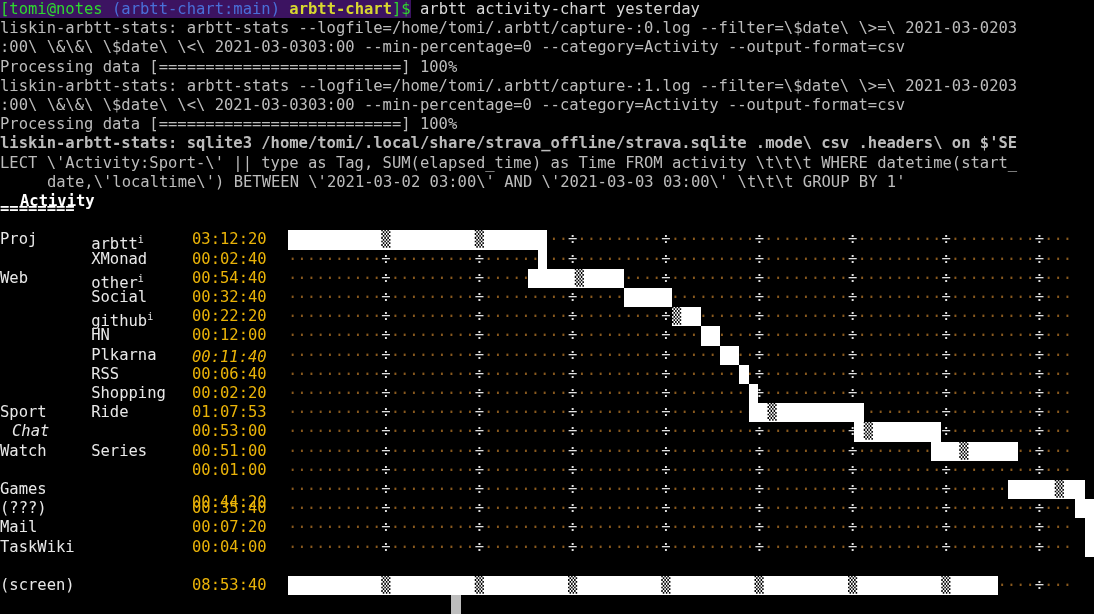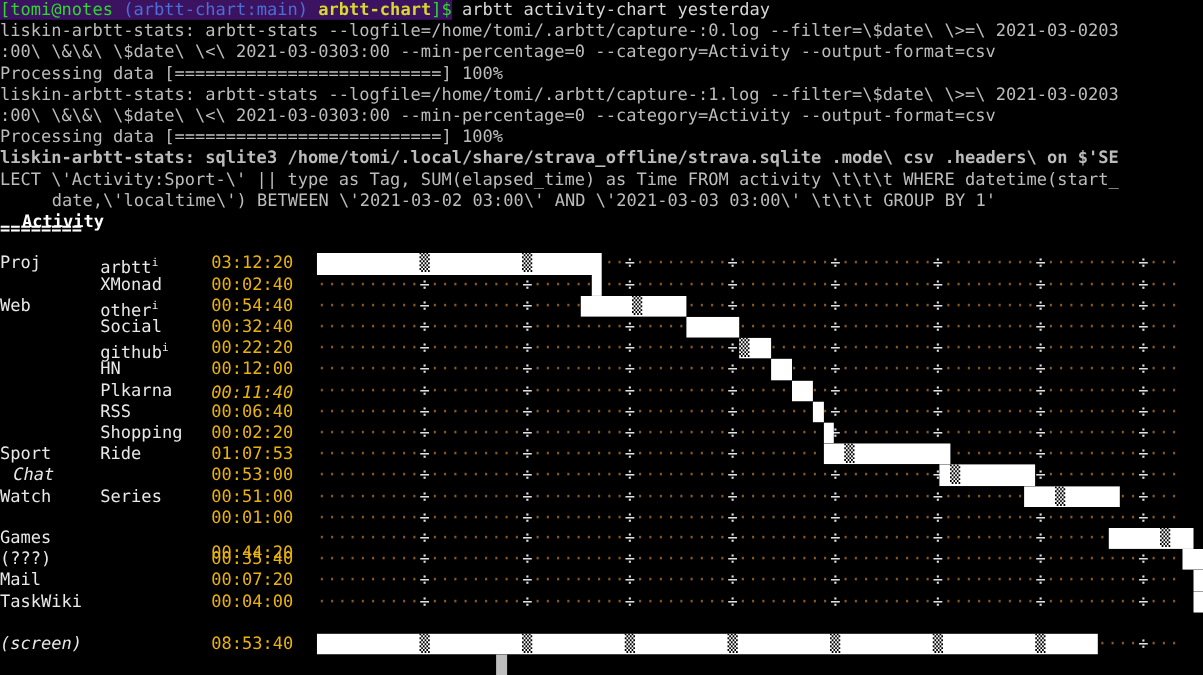--- a/index.html
+++ b/index.html
@@ -216,20 +216,20 @@
       <div class="track">··········<span class="sep">÷</span>·········<span class="sep">÷</span>·········<span class="sep">÷</span>·········<span class="sep">÷</span>·········<span class="sep">÷</span>·········<span class="sep">÷</span>·········<span class="sep">÷</span>·········<span class="sep">÷</span>···</div>
       <div class="bar" style="left: 796.8px; width: 9.6px;"> </div>
     </div>
     <div class="line cat" style="left: 0px; top: 537.6px;">TaskWiki</div>
     <div class="line tag" style="left: 91.2px; top: 537.6px;"><span></span></div>
     <div class="line time" style="left: 192px; top: 537.6px;">00:04:00</div>
     <div class="plot-row" style="left: 288px; top: 537.6px; width: 806.4px;">
       <div class="track">··········<span class="sep">÷</span>·········<span class="sep">÷</span>·········<span class="sep">÷</span>·········<span class="sep">÷</span>·········<span class="sep">÷</span>·········<span class="sep">÷</span>·········<span class="sep">÷</span>·········<span class="sep">÷</span>···</div>
       <div class="bar" style="left: 796.8px; width: 9.6px;"> </div>
     </div>
-    <div class="line cat" style="left: 0px; top: 576px; font-style: italic;">(screen)</div>
+    <div class="line cat" style="left: 0px; top: 576px;">(screen)</div>
     <div class="line time" style="left: 192px; top: 576px;">08:53:40</div>
     <div class="plot-row" style="left: 288px; top: 576px; width: 806.4px;">
       <div class="track">··········<span class="sep">÷</span>·········<span class="sep">÷</span>·········<span class="sep">÷</span>·········<span class="sep">÷</span>·········<span class="sep">÷</span>·········<span class="sep">÷</span>·········<span class="sep">÷</span>·········<span class="sep">÷</span>···</div>
       <div class="bar" style="left: 0px; width: 710.4px;">          ▒         ▒         ▒         ▒         ▒         ▒         ▒   </div>
     </div>
     <div class="cursor" style="left: 451.2px; top: 595.2px;"></div>
   </div>
 
 </body></html>

